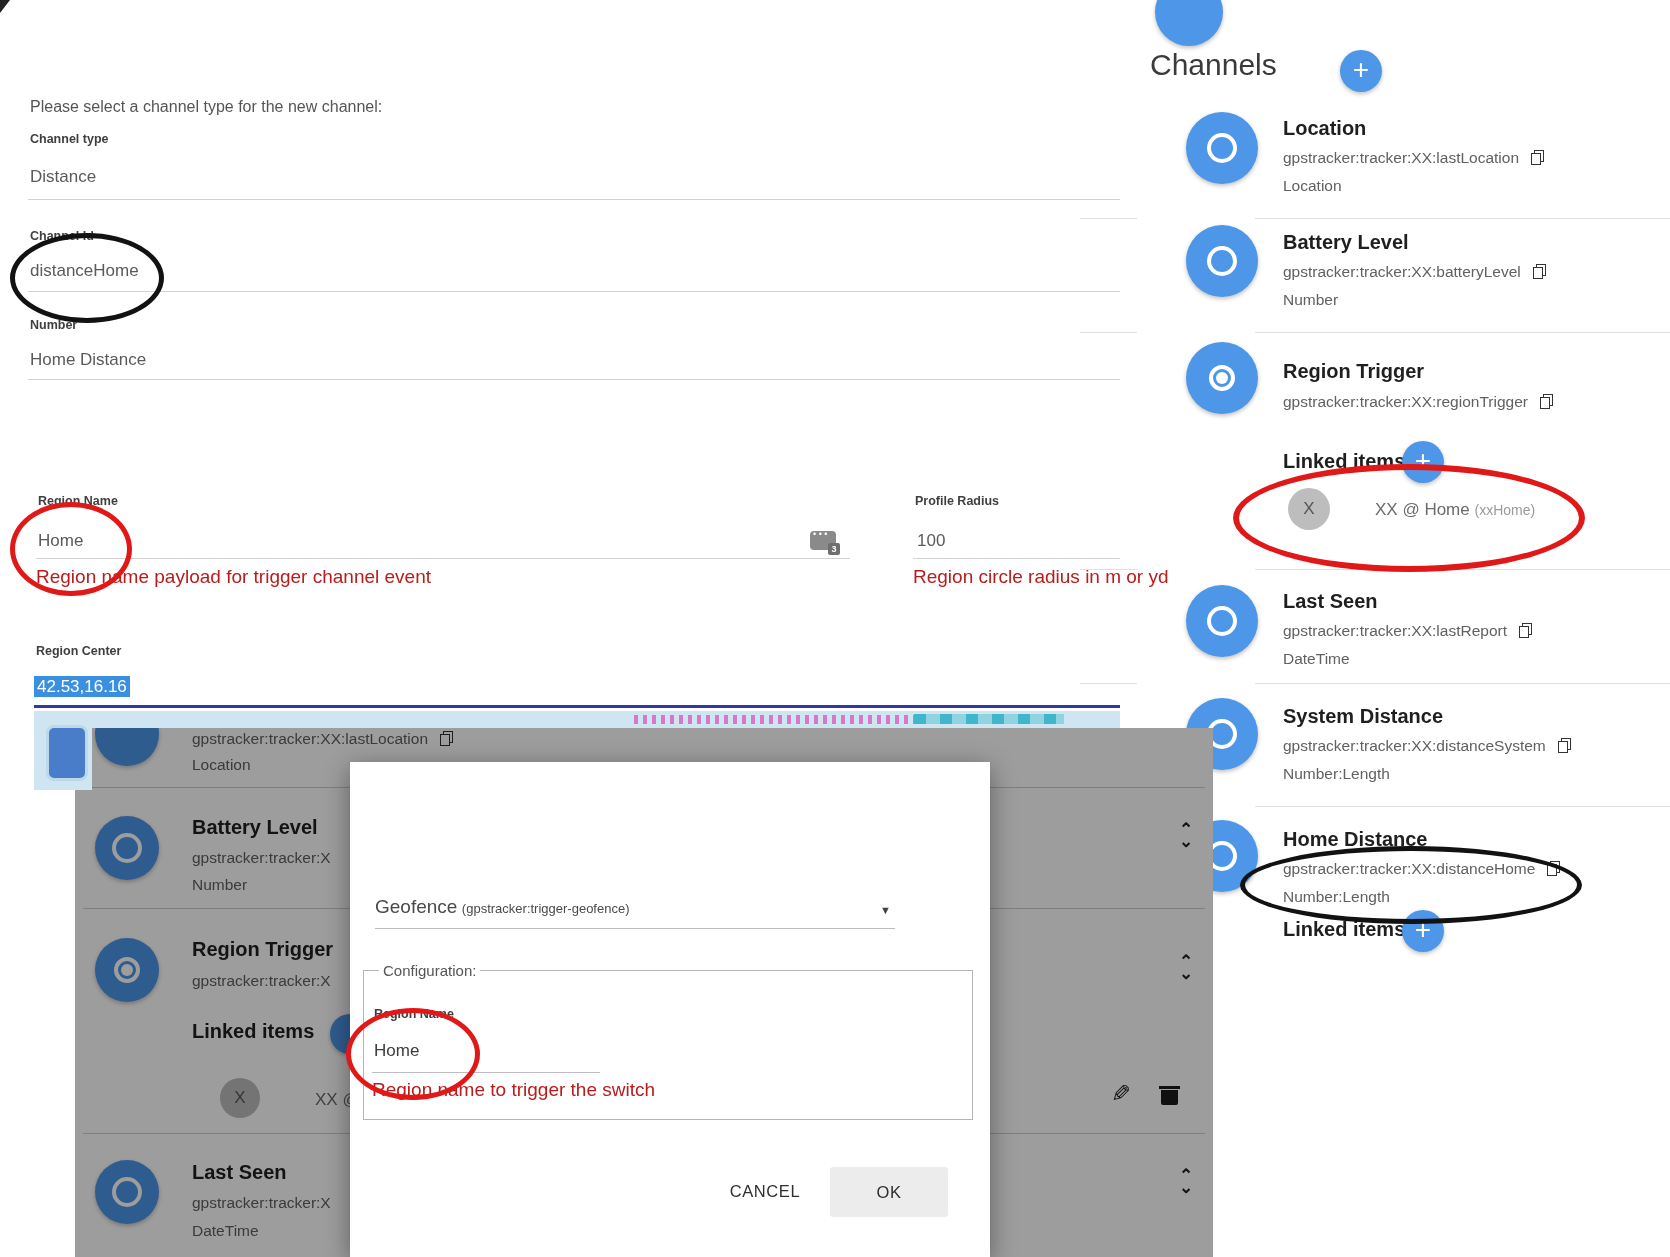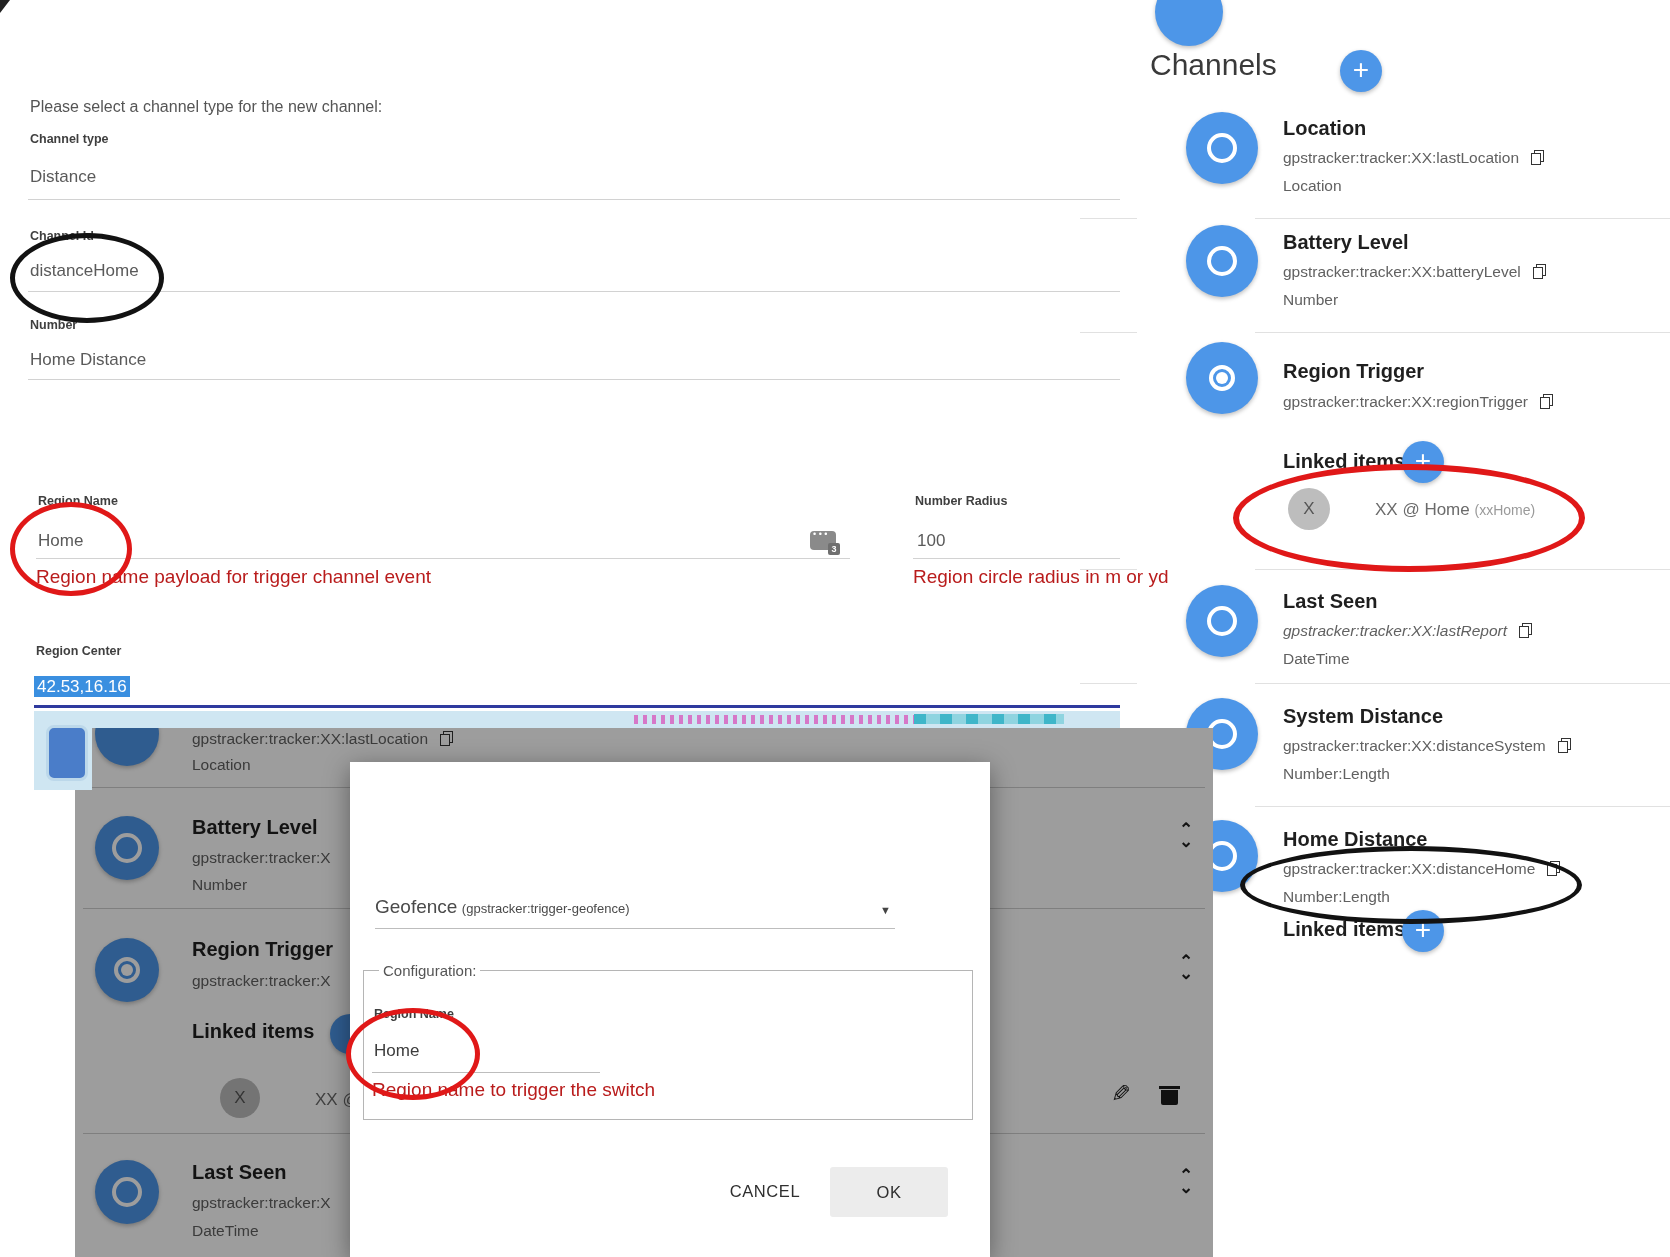--- a/index.html
+++ b/index.html
@@ -119,21 +119,21 @@
 
 
   <div class="abs lbl" style="left:38px;top:494px;">Region Name</div>
   <div class="abs val" style="left:38px;top:531px;">Home</div>
   <span class="kbd-icon" style="left:810px;top:531px;">
       <span class="kbd-badge">3</span>
     </span>
   <div class="uline" style="left:36px;top:558px;width:814px;"></div>
   <div class="abs hint" style="left:36px;top:566px;">Region name payload for trigger channel event</div>
 
-  <div class="abs lbl" style="left:915px;top:494px;">Number Radius</div>
+  <div class="abs lbl" style="left:915px;top:494px;">Profile Radius</div>
   <div class="abs val" style="left:917px;top:531px;">100</div>
   <div class="uline" style="left:913px;top:558px;width:207px;"></div>
   <div class="abs hint" style="left:913px;top:566px;">Region circle radius in m or yd</div>
 
   <div class="abs lbl" style="left:36px;top:644px;">Region Center</div>
   <div class="abs" style="left:34px;top:677px;font-size:17px;"><span class="selection">42.53,16.16</span></div>
   <div class="focus-line" style="left:34px;top:705px;width:1086px;"></div>
 
   <div class="map-strip" style="left:34px;top:711px;width:1086px;height:17px;">
     <div class="map-pink"></div>
@@ -167,21 +167,21 @@
     <div class="abs csub" style="left:203px;top:393px;"><span>gpstracker:tracker:XX:regionTrigger</span><span class="copy-icon"></span></div>
     <div class="abs ctitle" style="left:203px;top:450px;">Linked items</div>
     <div class="plus-btn" style="left:322px;top:441px;">+</div>
     <div class="avatar" style="left:208px;top:488px;">X</div>
     <div class="abs linked-label" style="left:295px;top:500px;"><span>XX @ Home</span> <span class="linked-suffix">(xxHome)</span></div>
     <div class="divider" style="left:0;width:57px;top:569px;"></div>
     <div class="divider" style="left:175px;right:0;top:569px;"></div>
 
     <div class="blue-circle icon72 ring" style="left:106px;top:585px;"></div>
     <div class="abs ctitle" style="left:203px;top:590px;">Last Seen</div>
-    <div class="abs csub" style="left:203px;top:622px;font-style:italic;"><span>gpstracker:tracker:XX:lastReport</span><span class="copy-icon"></span></div>
+    <div class="abs csub" style="left:203px;top:622px;"><span>gpstracker:tracker:XX:lastReport</span><span class="copy-icon"></span></div>
     <div class="abs ctype" style="left:203px;top:650px;">DateTime</div>
     <div class="divider" style="left:0;width:57px;top:683px;"></div>
     <div class="divider" style="left:175px;right:0;top:683px;"></div>
 
     <div class="blue-circle icon72 ring" style="left:106px;top:698px;"></div>
     <div class="abs ctitle" style="left:203px;top:705px;">System Distance</div>
     <div class="abs csub" style="left:203px;top:737px;"><span>gpstracker:tracker:XX:distanceSystem</span><span class="copy-icon"></span></div>
     <div class="abs ctype" style="left:203px;top:765px;">Number:Length</div>
     <div class="divider" style="left:0;width:57px;top:806px;"></div>
     <div class="divider" style="left:175px;right:0;top:806px;"></div>

